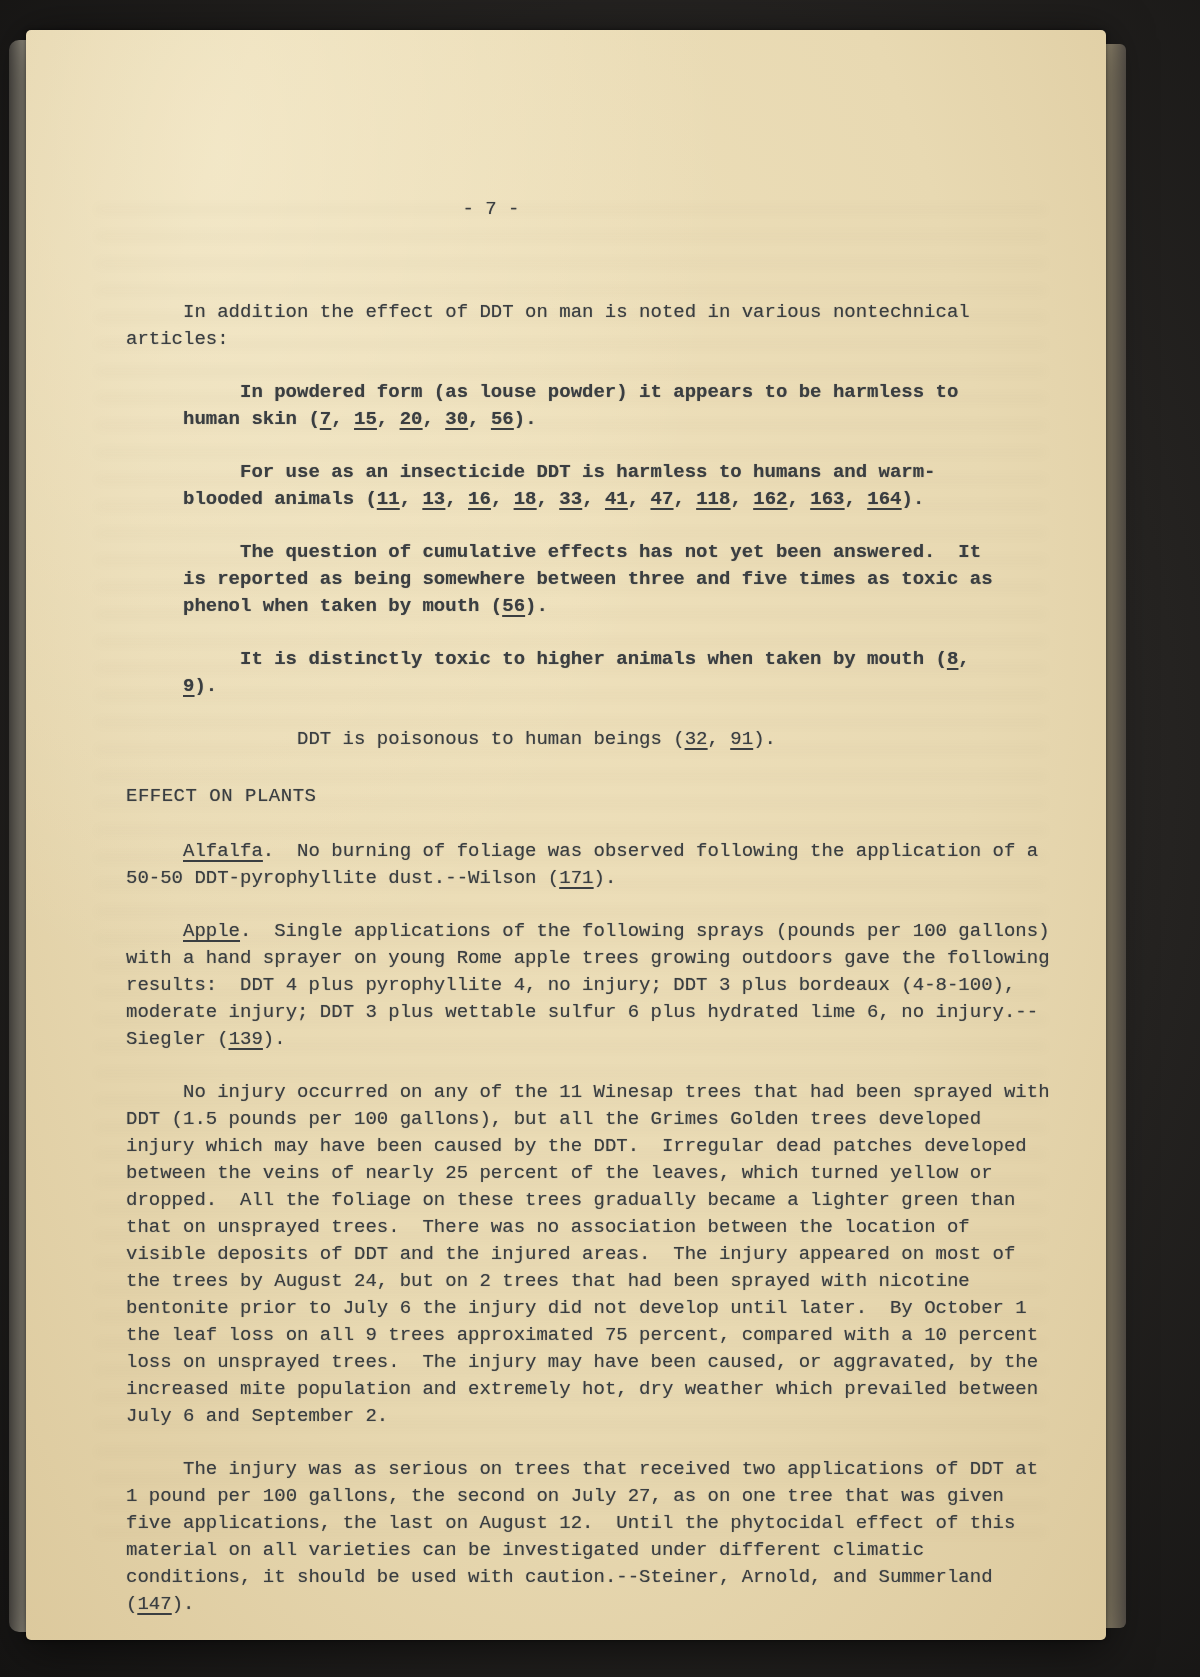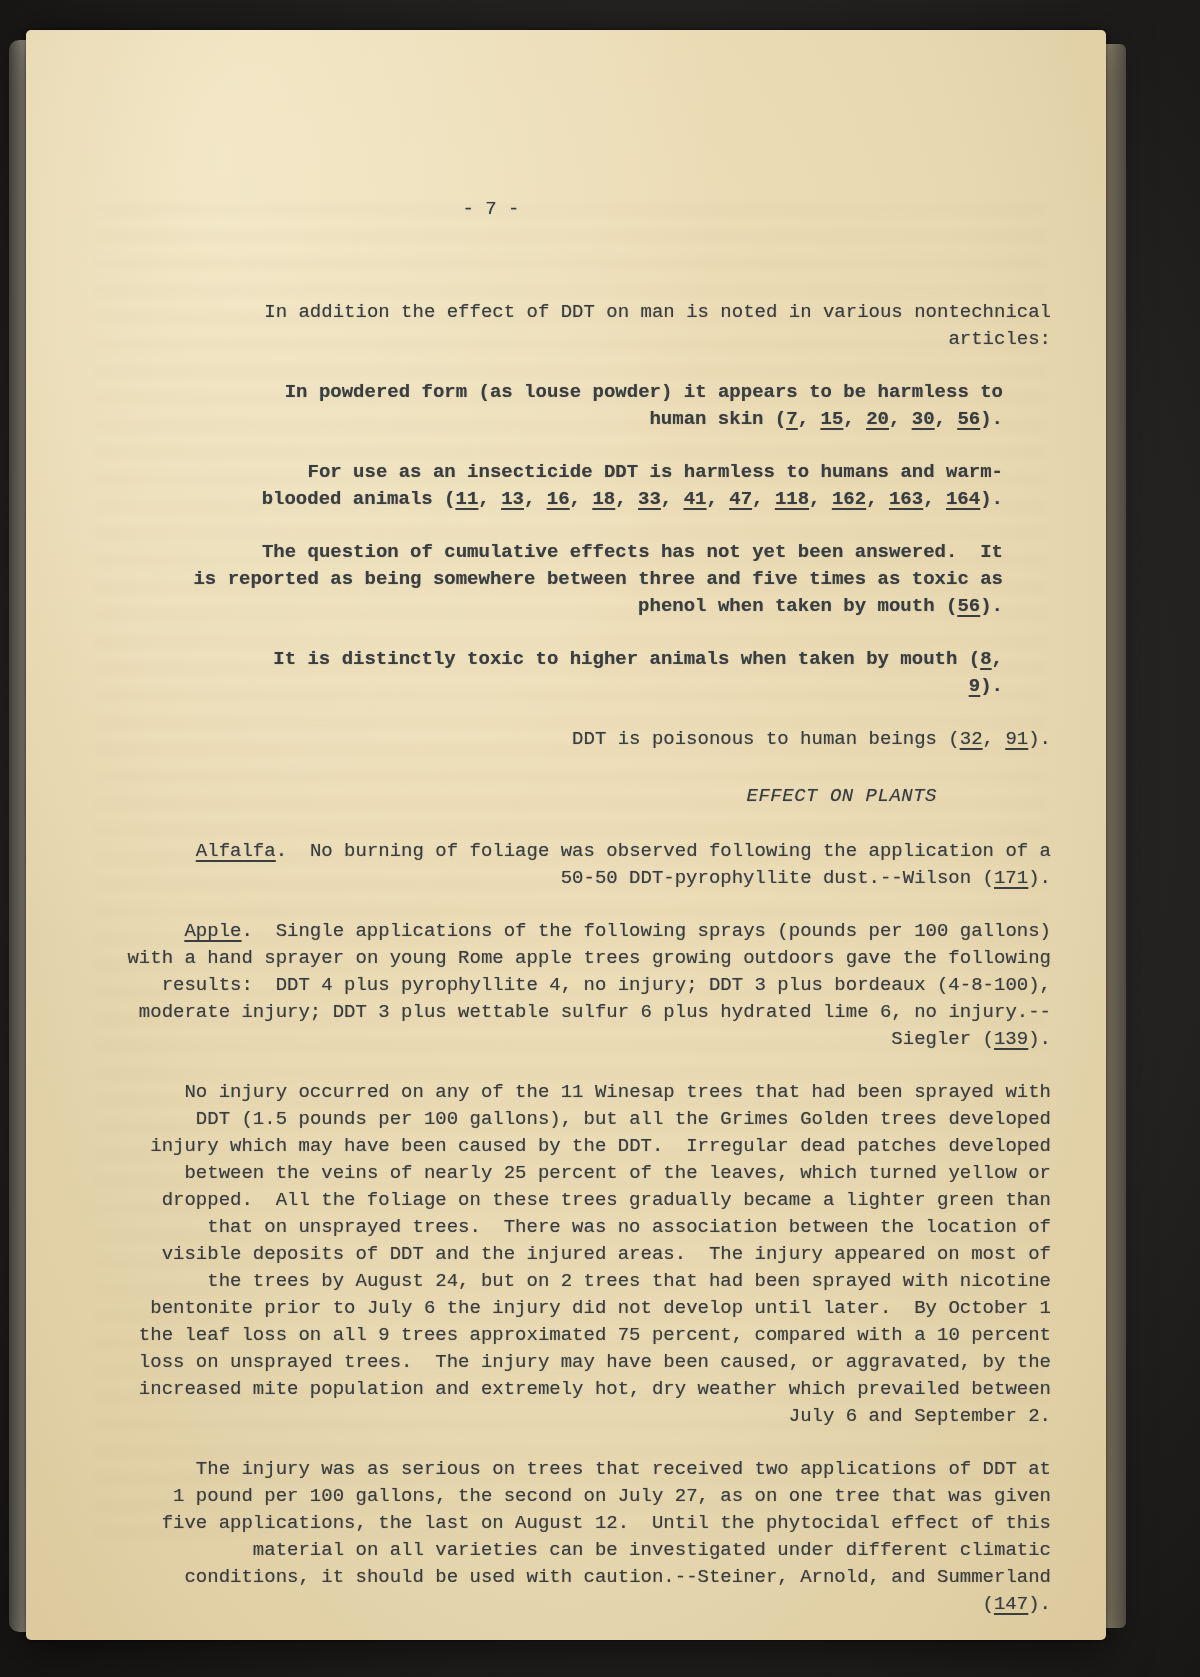--- a/index.html
+++ b/index.html
@@ -47,28 +47,27 @@
     color: #3a3e41;
     font-size: 19px;
     line-height: 27px;
     white-space: pre-wrap;
     text-shadow: 0 0 1px rgba(58,62,65,0.55);
   }
   .page-number {
     text-align: center;
     margin: 0 195px 22px 0;
   }
-  .blk { margin: 0 0 26px 0; text-indent: 5ch; text-align: right; }
+  .blk { margin: 0 0 26px 0; text-indent: 5ch; }
   .blk.sub  { margin-left: 5ch; max-width: 820px; font-weight: bold; }
   .blk.sub2 { margin-left: 10ch; }
   .blk.center {
-    text-align: right; text-indent: 0;
+    text-align: left; text-indent: 0;
     margin: 30px 114px 28px 0;
     letter-spacing: 0.5px;
-    font-style: italic;
   }
   .u {
     text-decoration: underline;
     text-underline-offset: 4px;
     text-decoration-thickness: 1.5px;
   }
 </style>
 </head>
 <body>
 

